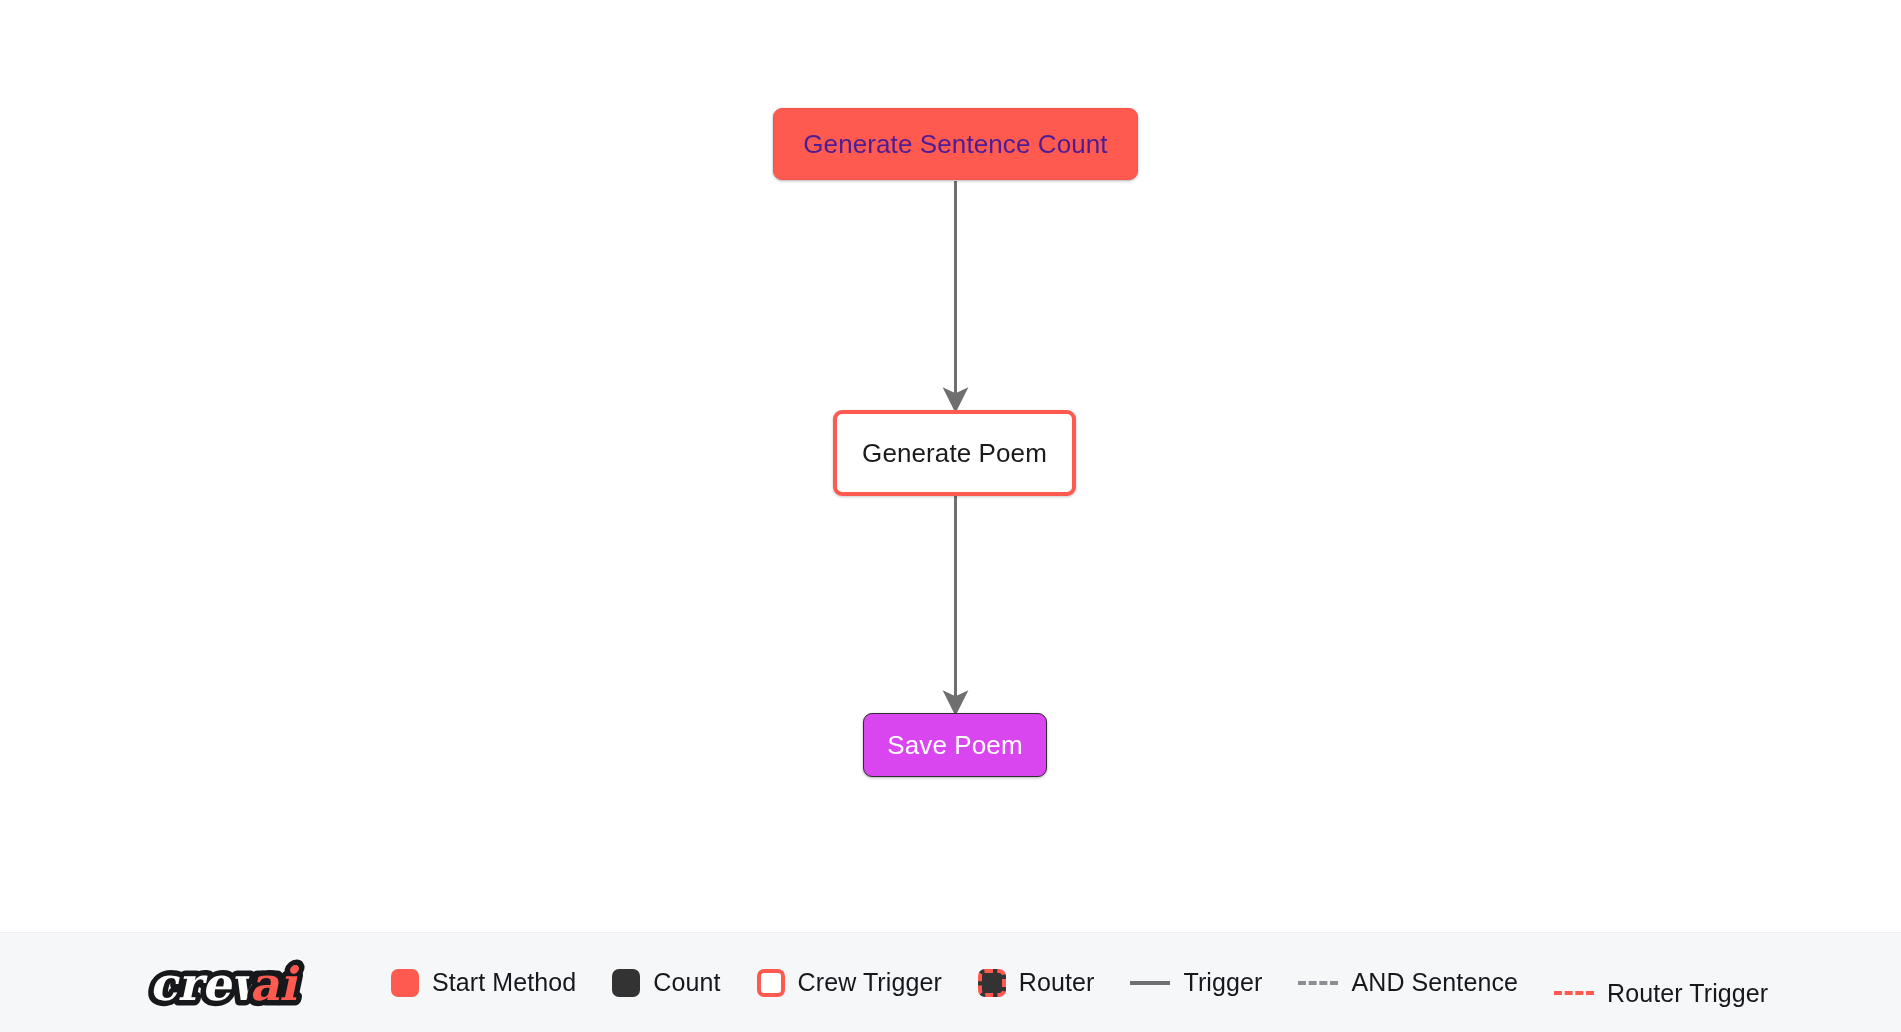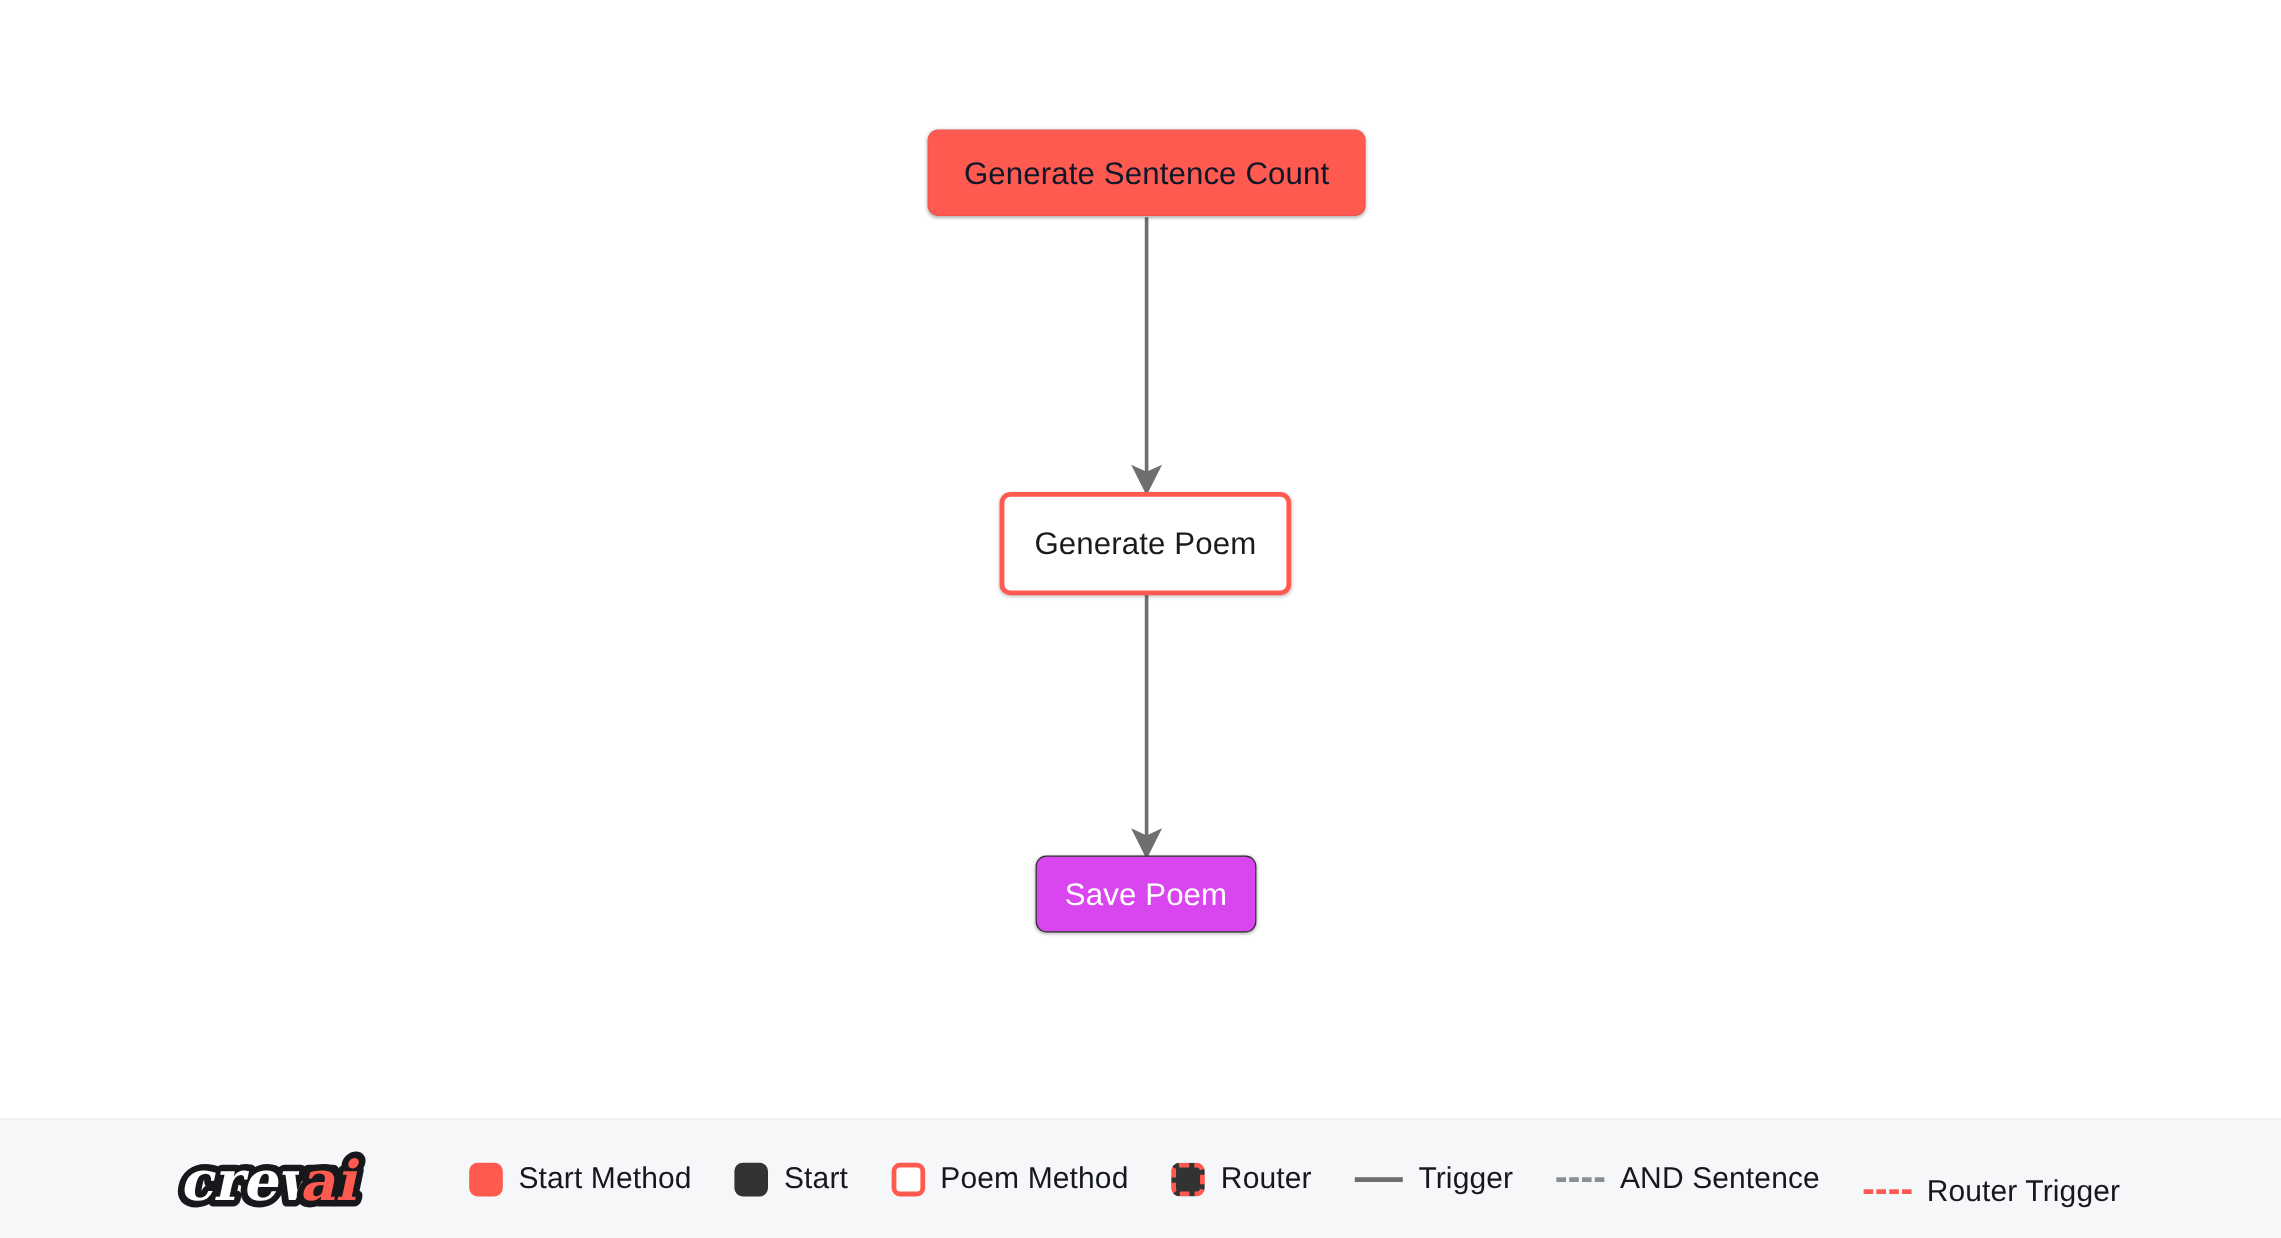--- a/index.html
+++ b/index.html
@@ -43,21 +43,21 @@
     justify-content: center;
     border-radius: 9px;
     font-size: 26px;
     line-height: 1;
     white-space: nowrap;
     letter-spacing: 0.1px;
   }
 
   .node-start {
     background: #FF5A50;
-    color: #0f172a;
+    color: #4c1d95;
     border: 1px solid #f2544b;
     box-shadow: 0 1px 3px rgba(0,0,0,0.30);
   }
 
   .node-crew {
     background: #ffffff;
     color: #1b1b1b;
     border: 4px solid #FF5A50;
     box-shadow: 0 1px 3px rgba(0,0,0,0.22);
   }
@@ -194,26 +194,26 @@
 
   <div class="legend-items">
 
     <div class="legend-item">
       <span class="swatch swatch-start"></span>
       <span class="legend-label">Start Method</span>
     </div>
 
     <div class="legend-item">
       <span class="swatch swatch-method"></span>
-      <span class="legend-label">Start</span>
+      <span class="legend-label">Count</span>
     </div>
 
     <div class="legend-item">
       <span class="swatch swatch-crew"></span>
-      <span class="legend-label">Poem Method</span>
+      <span class="legend-label">Crew Trigger</span>
     </div>
 
     <div class="legend-item">
       <span class="swatch swatch-router"></span>
       <span class="legend-label">Router</span>
     </div>
 
     <div class="legend-item">
       <span class="line-swatch line-trigger"></span>
       <span class="legend-label">Trigger</span>

